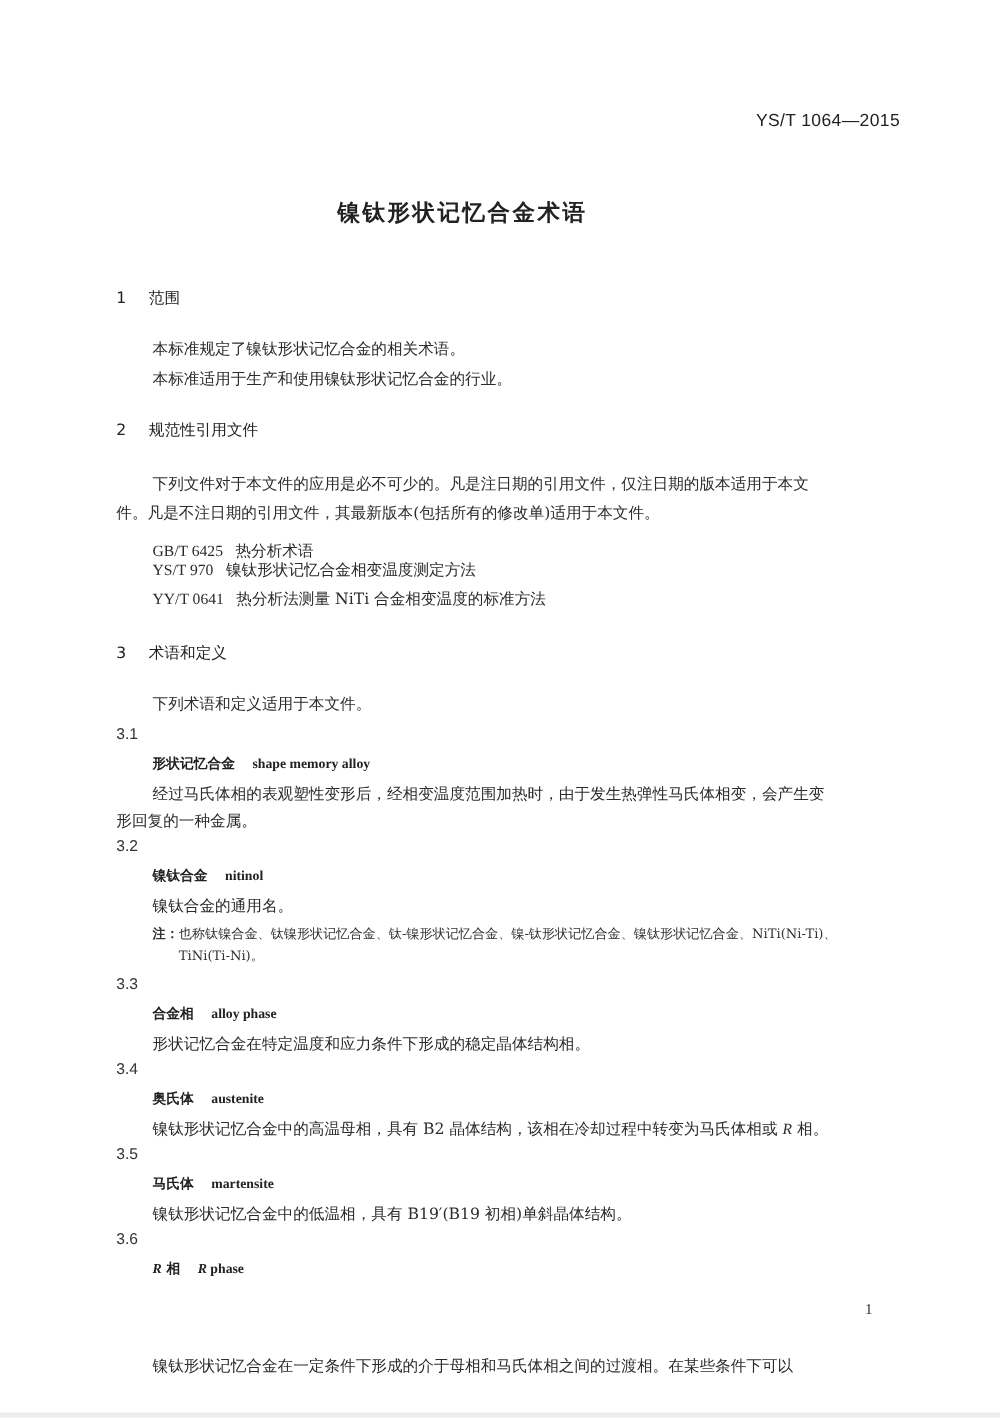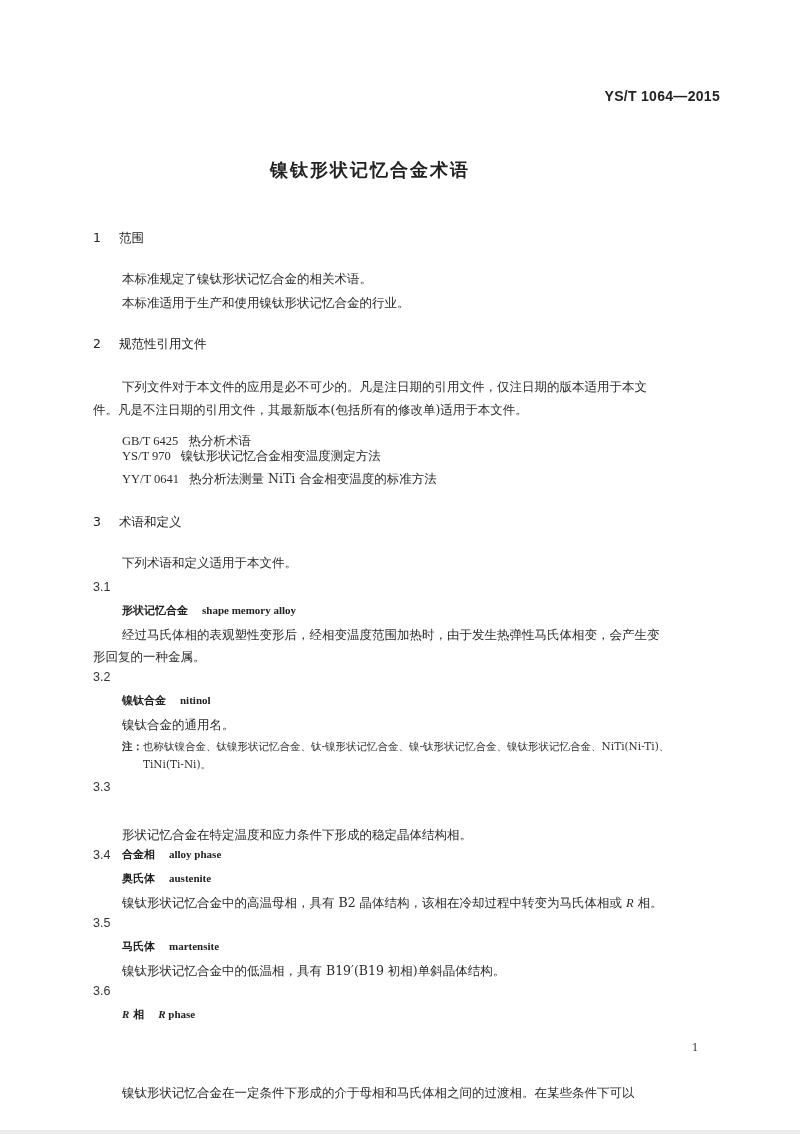--- a/index.html
+++ b/index.html
@@ -1,21 +1,21 @@
 <!DOCTYPE html>
 <html><head>
 <meta charset="utf-8">
 <style>
   html, body { margin:0; padding:0; }
   body {
     width:800px; height:1134px; background:#ffffff; position:relative; overflow:hidden;
     font-family:"DejaVu Serif","Liberation Serif",serif; color:#2a2a2a;
   }
   .page { position:absolute; left:0; top:0; width:800px; height:1134px; background:#fff; }
-  .std-code { position:absolute; top:88px; right:80px; font-family:"Liberation Sans","DejaVu Sans",sans-serif; font-weight:bold; font-size:14px; letter-spacing:0.3px; color:#222;margin-left:44px; }
+  .std-code { position:absolute; top:88px; right:80px; font-family:"Liberation Sans","DejaVu Sans",sans-serif; font-weight:normal; font-size:14px; letter-spacing:0.3px; color:#222;margin-left:44px; }
   .doc-title { position:absolute; top:158px; left:0; width:740px; text-align:center; font-family:"DejaVu Sans",sans-serif; font-weight:bold; font-size:18px; letter-spacing:2px; color:#222; }
   .sec-head { position:absolute; left:93px; font-family:"DejaVu Sans",sans-serif; font-weight:normal; font-size:12.5px; color:#222; }
   .sec-head .num { display:inline-block; width:26px; }
   .p { position:absolute; font-size:12.5px; line-height:18px; color:#2b2b2b; white-space:nowrap; }
   .indent { left:122px; }
   .flush { left:93px; }
   .clause-num { position:absolute; left:93px; font-family:"Liberation Sans","DejaVu Sans",sans-serif; font-size:12.5px; color:#333; }
   .term { position:absolute; left:122px; font-size:11px; font-weight:bold; color:#222; white-space:nowrap; }
   .term .en { font-family:"Liberation Serif",serif; margin-left:14px; }
   .note { position:absolute; font-size:10.5px; color:#333; white-space:nowrap; }
@@ -74,21 +74,21 @@
     <div class="term" style="top:693px;">
       <span>镍钛合金</span><span class="en">nitinol</span>
     </div>
     <div class="p indent" style="top:716px;">镍钛合金的通用名。</div>
     <div class="note" style="left:122px; top:740px;">
       <b>注：</b><span>也称钛镍合金、钛镍形状记忆合金、钛-镍形状记忆合金、镍-钛形状记忆合金、镍钛形状记忆合金、NiTi(Ni-Ti)、</span>
     </div>
     <div class="note" style="left:143px; top:758px;">TiNi(Ti-Ni)。</div>
 
     <div class="clause-num" style="top:780px;">3.3</div>
-    <div class="term" style="top:847px;text-align:center;">
+    <div class="term" style="top:803px;text-align:center;">
       <span>合金相</span><span class="en">alloy phase</span>
     </div>
     <div class="p indent" style="top:826px;">形状记忆合金在特定温度和应力条件下形成的稳定晶体结构相。</div>
 
     <div class="clause-num" style="top:848px;">3.4</div>
     <div class="term" style="top:871px;">
       <span>奥氏体</span><span class="en">austenite</span>
     </div>
     <div class="p indent" style="top:894px;">
       <span>镍钛形状记忆合金中的高温母相，具有 B2 晶体结构，该相在冷却过程中转变为马氏体相或 </span><span class="ital">R</span><span> 相。</span>

